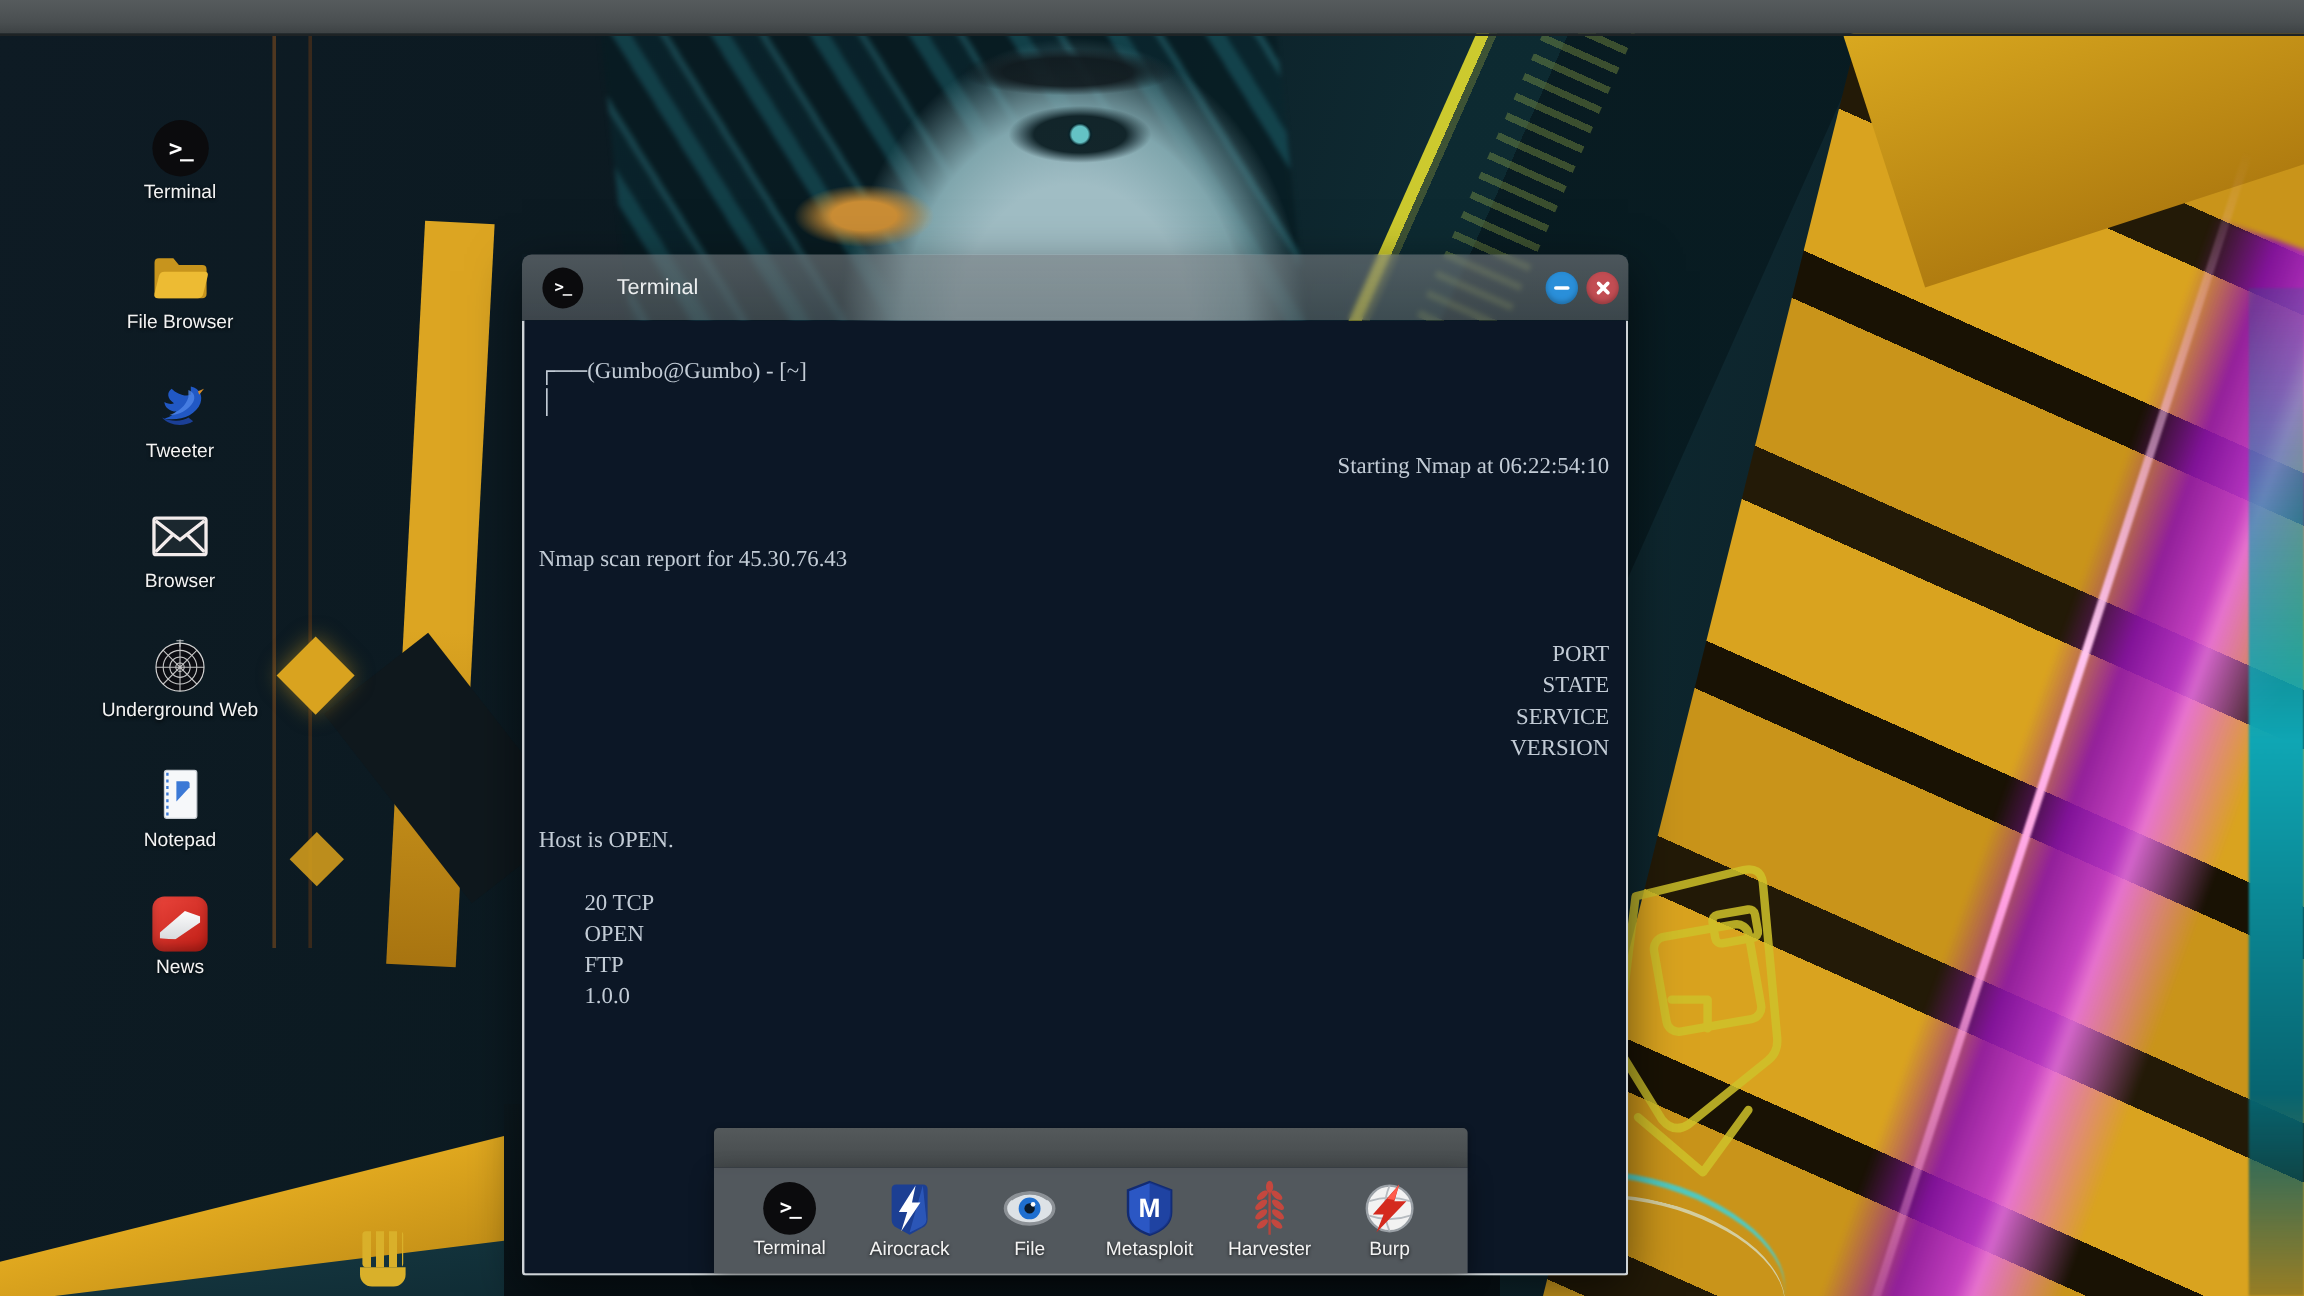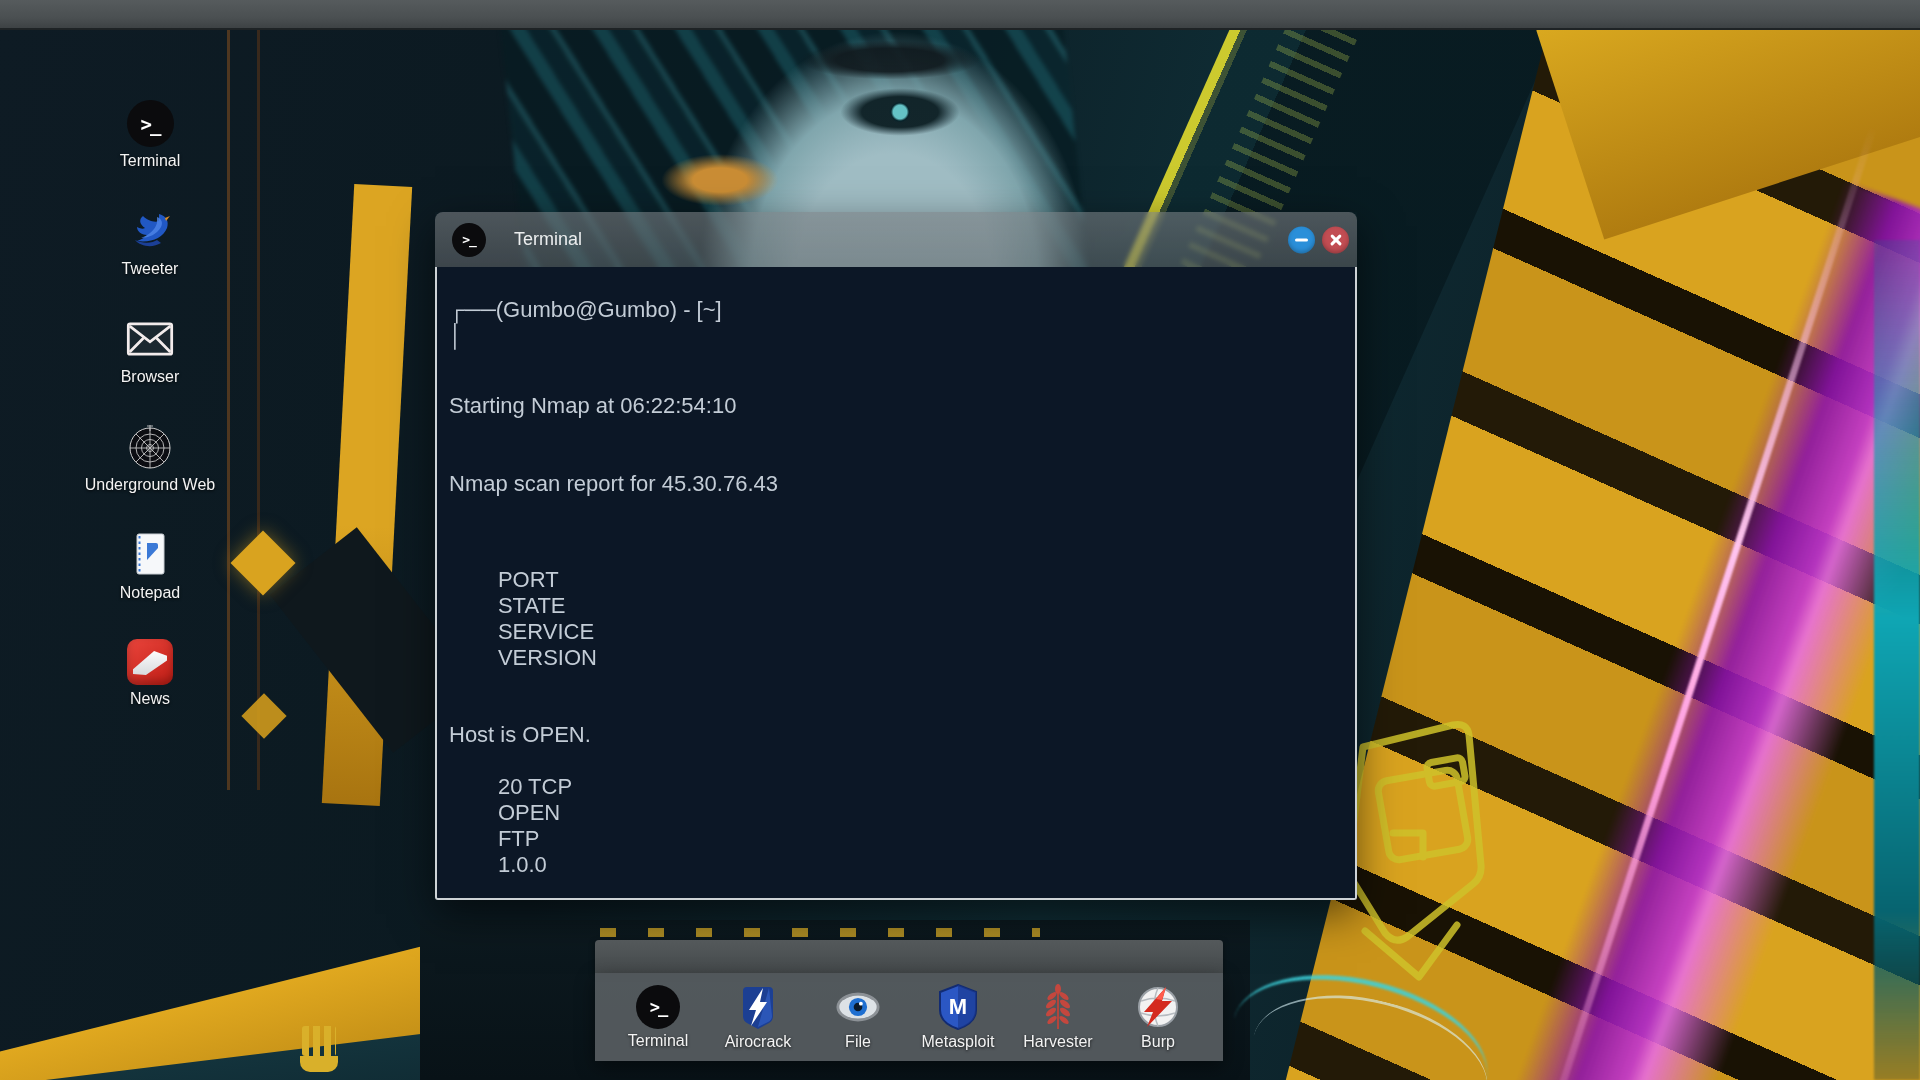--- a/index.html
+++ b/index.html
@@ -97,25 +97,25 @@
   .title-text { color:#eceeef; font-size:18px; margin-left:28px; }
   .win-btn { position:absolute; top:50%; width:27px; height:27px; border-radius:50%;
     transform:translateY(-50%); display:flex; align-items:center; justify-content:center; cursor:pointer; }
   .btn-min { right:42px; background:#2a8fd9; box-shadow:inset 0 -2px 4px rgba(0,0,0,.25); }
   .btn-min .bar { width:13px; height:3px; background:#fff; border-radius:2px; }
   .btn-close { right:8px; background:#c24d53; box-shadow:inset 0 -2px 4px rgba(0,0,0,.25); }
   .xwrap { position:relative; width:14px; height:14px; }
   .xwrap i { position:absolute; left:0; top:5.5px; width:14px; height:3.2px; background:#fff; border-radius:2px; display:block; }
   .xwrap i:first-child { transform:rotate(45deg); }
   .xwrap i:last-child { transform:rotate(-45deg); }
-  .termbody { height:633px; background:#0c1726; border:2px solid #ced3d6; border-top:none;
+  .termbody { height:796px; background:#0c1726; border:2px solid #ced3d6; border-top:none;
     border-radius:0 0 3px 3px; padding:30px 14px 0 12px; overflow:hidden;
-    font-family:Liberation Sans, sans-serif; font-size:22px; color:#c3ccd6; }
+    font-family:Liberation Serif, serif; font-size:19px; color:#c3ccd6; }
   .tline { line-height:26px; white-space:pre; }
-  .gap27 { margin-top:44px; } .gap52 { margin-top:52px; } .gap25 { margin-top:25px; }
+  .gap27 { margin-top:27px;text-align:right; } .gap52 { margin-top:52px; } .gap25 { margin-top:25px; }
   .tcol { display:inline-block; }
   .c0 { width:125px; } .c1 { width:126px; } .c2 { width:130px; }
 </style>
 </head>
 <body>
 
 <div class="screen">
 
   <div class="wp wp-hairstreaks"></div>
   <div class="wp wp-face"></div>
@@ -154,20 +154,29 @@
 
   <div class="desk-icons">
 
     <div class="desk-item">
       <div class="term-circle">
           <span>&gt;_</span>
         </div>
       <div class="desk-label">Terminal</div>
     </div>
 
+    <div class="desk-item">
+      <div class="app-icon">
+        <svg width="52" height="42" viewBox="0 0 52 42">
+          <path d="M3,8 q0,-4 4,-4 h13 l5,6 h21 q4,0 4,4 v22 q0,4 -4,4 h-39 q-4,0 -4,-4 Z" fill="#c7941d"></path>
+          <path d="M8,16 h40 q4,0 3,4 l-4,16 q-1,4 -5,4 h-36 q-4,0 -3,-4 l4,-16 q1,-4 5,-4 Z" fill="#edbb33"></path>
+        </svg>
+      </div>
+      <div class="desk-label">File Browser</div>
+    </div>
 
     <div class="desk-item">
       <div class="app-icon">
         <svg width="46" height="42" viewBox="0 0 46 42">
           <path d="M32,4 C40,6 42,12 40,18 C36,28 24,33 10,31 C16,29 18,27 20,25 C14,25 10,21 10,17 C14,19 16,19 18,18 C12,14 12,9 16,6 C20,10 27,13 32,11 Z" fill="#2158c4"></path>
           <path d="M30,7 C35,9 36,13 34,17 C30,24 22,28 14,28 C22,25 28,20 30,13 Z" fill="#4f86e8" opacity="0.8"></path>
           <path d="M8,30 C16,34 26,33 30,30 L34,33 C26,38 14,37 8,30 Z" fill="#1b3f96"></path>
           <path d="M38,8 l5,-2 l-4,5 Z" fill="#d88c2a"></path>
         </svg>
       </div>

